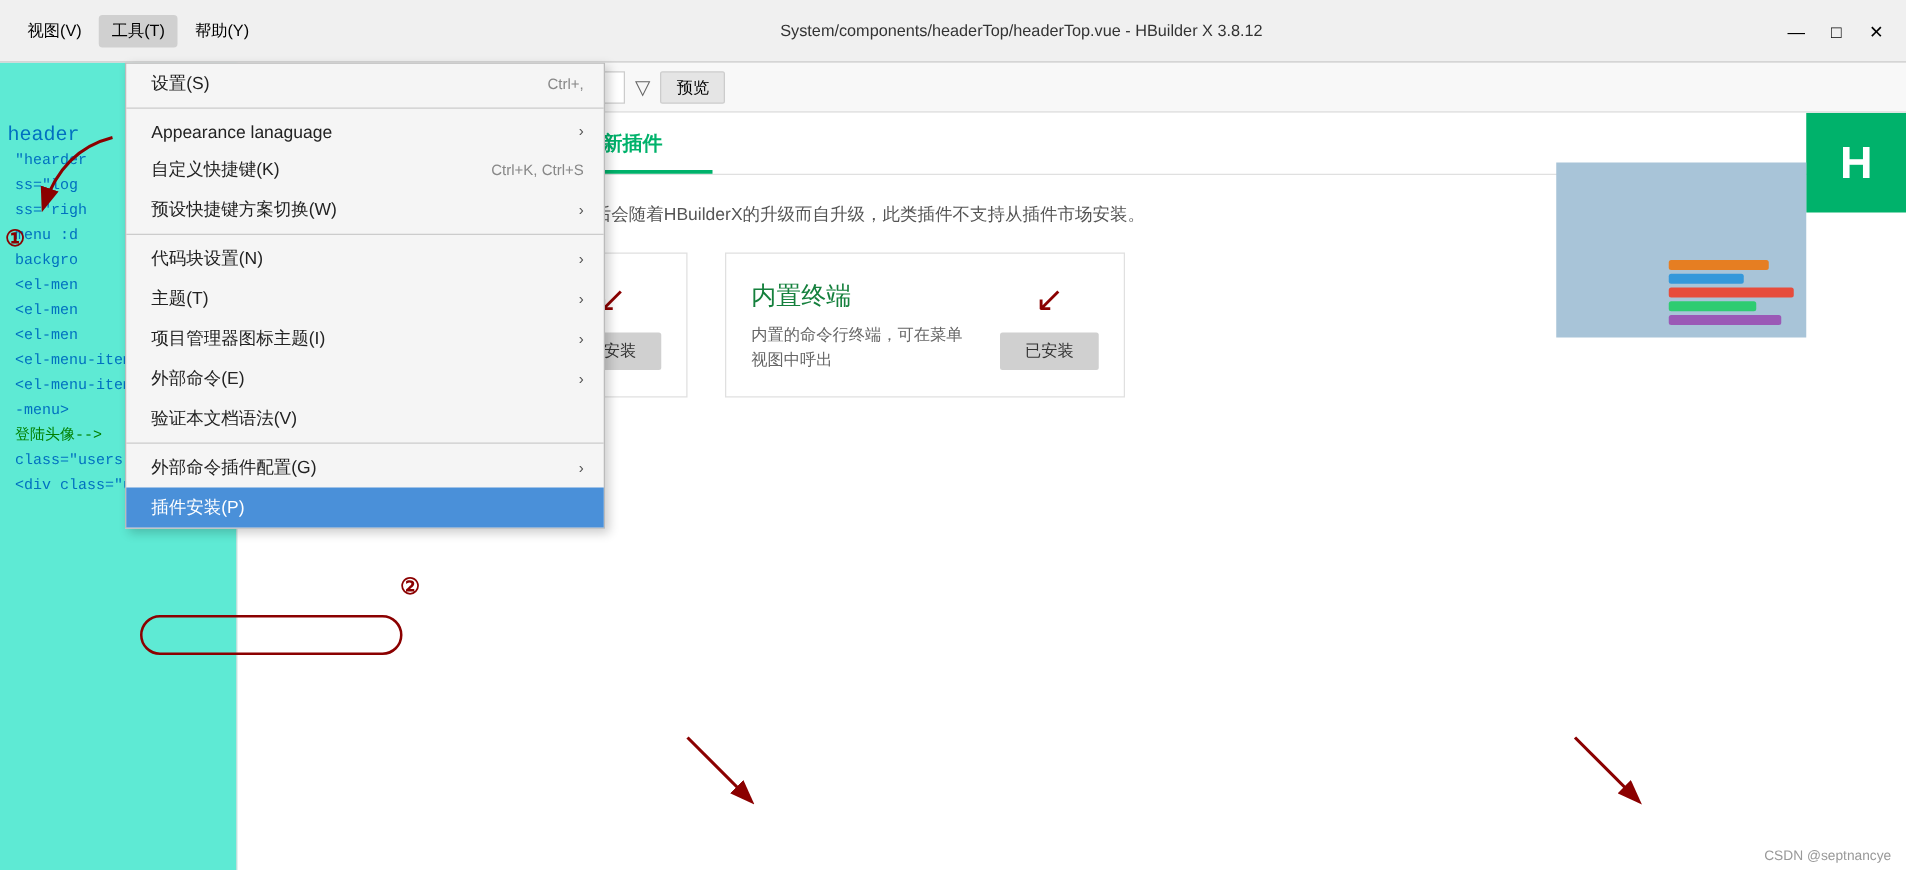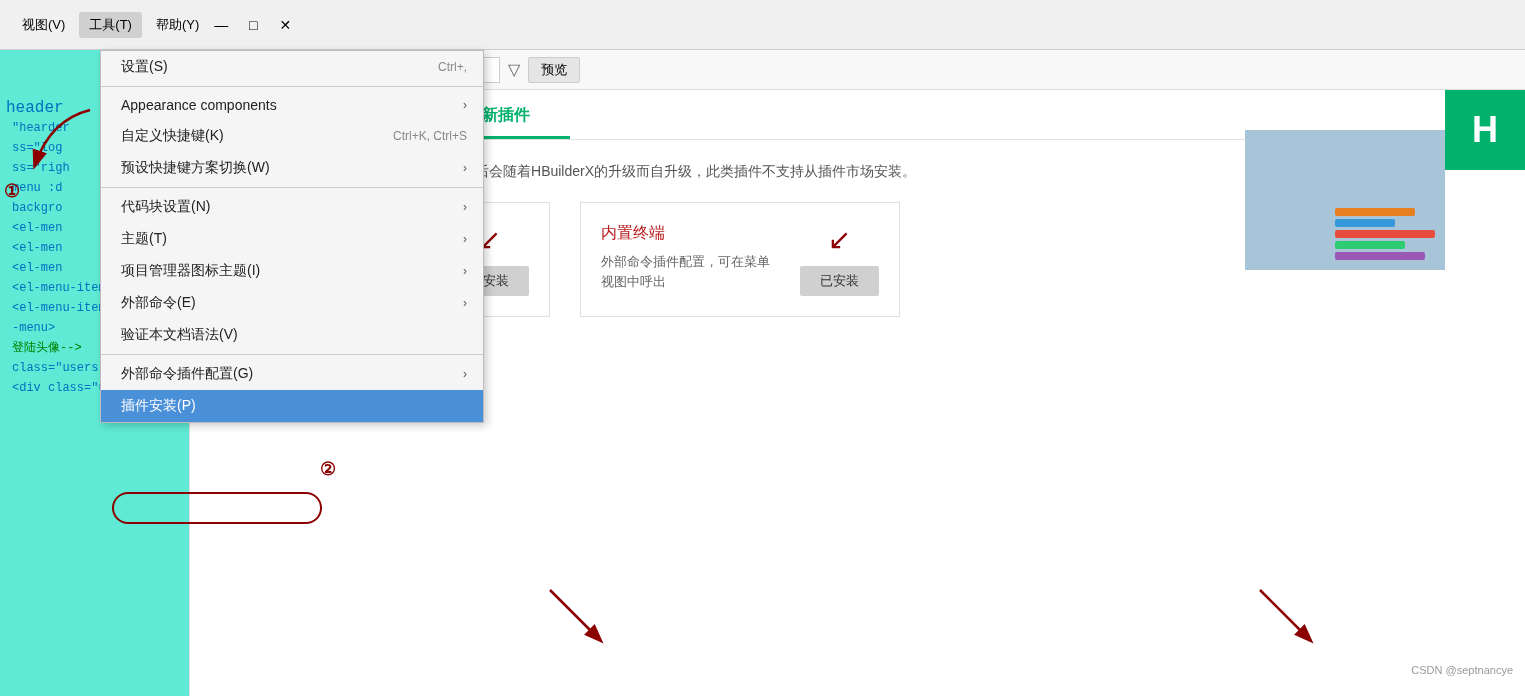--- a/index.html
+++ b/index.html
@@ -209,22 +209,22 @@
       margin-right: 30px;
       padding: 20px;
       display: flex;
       gap: 20px;
       align-items: flex-start;
     }
     .plugin-item-info {
       flex: 1;
     }
     .plugin-item-name {
-      font-size: 16px;
-      color: #b91c1c;
+      font-size: 20px;
+      color: #15803d;
       margin-bottom: 8px;
     }
     .plugin-item-desc {
       font-size: 13px;
       color: #666;
       line-height: 1.5;
     }
     .plugin-item-actions {
       display: flex;
       flex-direction: column;
@@ -299,21 +299,21 @@
       color: #8b0000;
       font-size: 18px;
       font-weight: bold;
       z-index: 300;
       pointer-events: none;
     }
 
     
     .watermark {
       position: absolute;
-      bottom: 20px;
+      bottom: 5px;
       right: 12px;
       font-size: 11px;
       color: #999;
       z-index: 10;
     }
 
     
     .code-text-blue { color: #0070c0; }
 
     
@@ -329,20 +329,21 @@
   </style>
 </head>
 <body>
 
 <div class="titlebar">
   <div class="titlebar-menu">
     <div class="titlebar-menu-item">视图(V)</div>
     <div class="titlebar-menu-item active">工具(T)</div>
     <div class="titlebar-menu-item">帮助(Y)</div>
   </div>
+  <div class="titlebar-title">System/components/headerTop/headerTop.vue - HBuilder X 3.8.12</div>
   <div class="titlebar-controls">
     <div class="titlebar-btn">—</div>
     <div class="titlebar-btn">□</div>
     <div class="titlebar-btn close">✕</div>
   </div>
 </div>
 
 <div class="main-area">
 
   <div class="editor-panel">
@@ -389,21 +390,21 @@
           </div>
           <div class="plugin-item-actions">
             <div class="arrow-icon">↙</div>
             <button class="installed-btn">已安装</button>
           </div>
         </div>
 
         <div class="plugin-item">
           <div class="plugin-item-info">
             <div class="plugin-item-name">内置终端</div>
-            <div class="plugin-item-desc">外部命令插件配置，可在菜单视图中呼出</div>
+            <div class="plugin-item-desc">内置的命令行终端，可在菜单视图中呼出</div>
           </div>
           <div class="plugin-item-actions">
             <div class="arrow-icon">↙</div>
             <button class="installed-btn">已安装</button>
           </div>
         </div>
       </div>
     </div>
 
     <div class="hbuilder-logo">H</div>
@@ -422,21 +423,21 @@
   <div class="dropdown-overlay">
     <div class="dropdown-menu">
 
       <div class="menu-item">
         <span>设置(S)</span>
         <span class="shortcut">Ctrl+,</span>
       </div>
       <div class="menu-divider"></div>
 
       <div class="menu-item">
-        <span>Appearance components</span>
+        <span>Appearance lanaguage</span>
         <span class="arrow">›</span>
       </div>
 
       <div class="menu-item">
         <span>自定义快捷键(K)</span>
         <span class="shortcut">Ctrl+K, Ctrl+S</span>
       </div>
 
       <div class="menu-item">
         <span>预设快捷键方案切换(W)</span>

